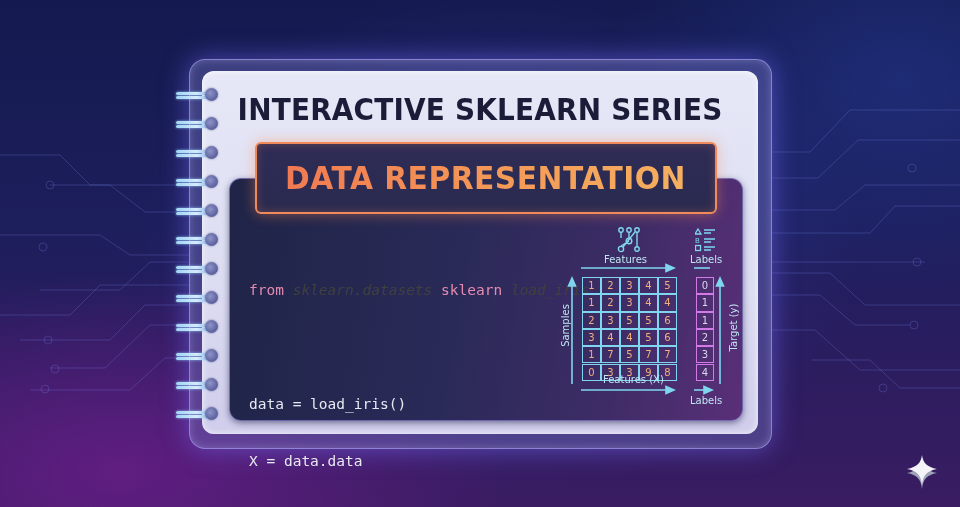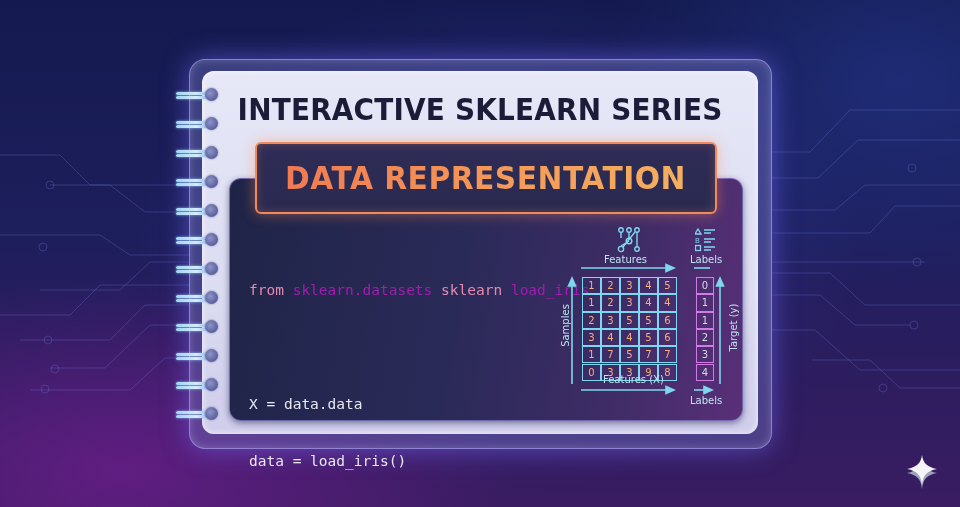--- a/index.html
+++ b/index.html
@@ -69,21 +69,21 @@
     }
 
     
     .code {
       position: absolute; left: 249px; top: 243px;
       font-family: "DejaVu Sans Mono", monospace; font-size: 14.5px;
       line-height: 19px; color: #e8e8f2; white-space: pre;
     }
     .code .line { height: 19px; }
     .kw { color: #e48ab0; }
-    .plain { color: #a21caf; }
+    .plain { color: #404040; font-style: italic; }
 
     
     .diagram { position: absolute; left: 0; top: 0; }
     .cell {
       position: absolute; width: 19px; height: 17.3px;
       border: 1.2px solid #7fd6ee;
       color: #f2b07c; font-size: 10px; text-align: center; line-height: 15px;
       font-family: "DejaVu Sans", sans-serif;
     }
     .lcell {
@@ -219,22 +219,22 @@
 
 <div class="code-panel"></div>
 
 <div class="subtitle-badge">
   <span class="subtitle-text">DATA REPRESENTATION</span>
 </div>
 
 <div class="code">
   <div class="line"><span class="kw">from</span><span class="plain"> sklearn.datasets </span><span class="kw">sklearn</span><span class="plain"> load_iris</span></div>
   <div class="line"></div>
+  <div class="line">data = load_iris()</div>
   <div class="line">X = data.data</div>
-  <div class="line">data = load_iris()</div>
   
   
   
   
 </div>
 
 <div class="diagram">
 
   <svg style="position:absolute;left:617px;top:226px" width="24" height="28" viewBox="0 0 24 28">
     <g fill="none" stroke="#7fd6ee" stroke-width="1.4">

